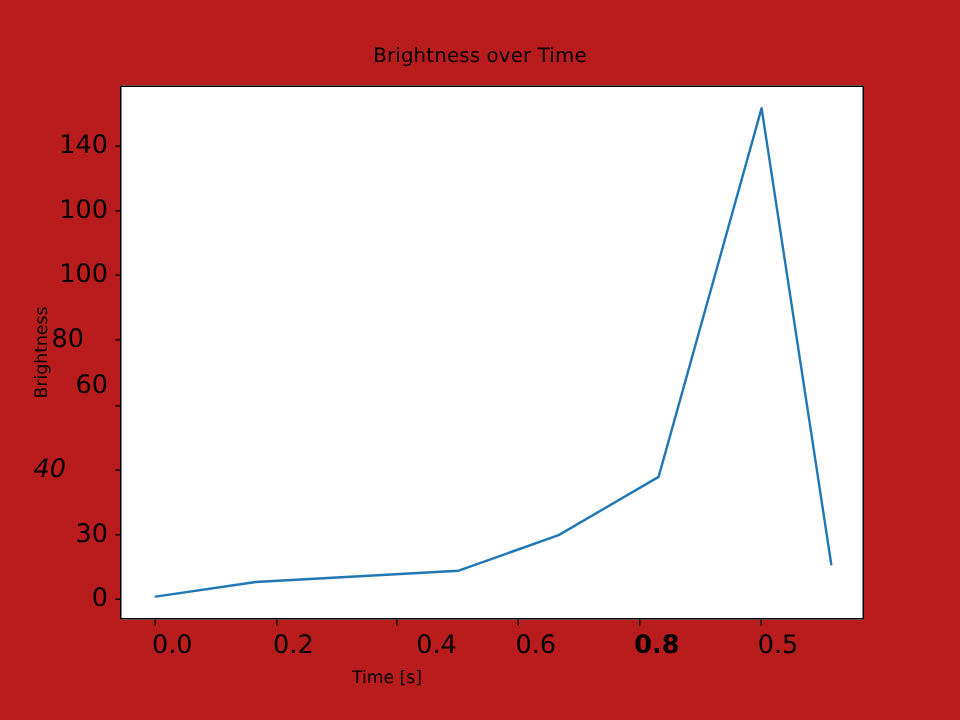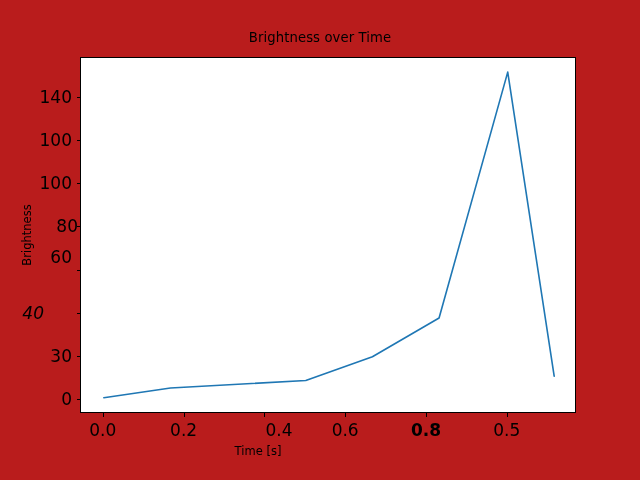--- a/index.html
+++ b/index.html
@@ -55,20 +55,21 @@
     color: #000000;
     white-space: nowrap;
   }
   .ytick-label {
     text-align: right;
     transform: translateY(-50%);
   }
   .xtick-label {
     text-align: center;
     transform: translateX(-50%);
+    margin-left: 12px;
   }
   .tick-mark {
     position: absolute;
     background: #000000;
   }
   .ytick-mark {
     width: 3.5px;
     height: 1px;
     left: 76.5px;
   }
@@ -123,21 +124,21 @@
       <div class="tick-mark ytick-mark" style="top: 226.37px;"></div>
       <div class="tick-mark ytick-mark" style="top: 183.25px;"></div>
       <div class="tick-mark ytick-mark" style="top: 140.12px;"></div>
       <div class="tick-mark ytick-mark" style="top: 97px;"></div>
     </div>
   <div id="ytick-labels">
       <div class="tick-label ytick-label" style="top: 398.88px; right: 568px;">0</div>
       <div class="tick-label ytick-label" style="top: 355.75px; right: 568px;">30</div>
       <div class="tick-label ytick-label" style="top: 312.63px; right: 596px; font-style: italic;">40</div>
       <div class="tick-label ytick-label" style="top: 257px; right: 568px;">60</div>
-      <div class="tick-label ytick-label" style="top: 226.37px; right: 562px;">80</div>
+      <div class="tick-label ytick-label" style="top: 226.37px; right: 584px;">80</div>
       <div class="tick-label ytick-label" style="top: 183.25px; right: 568px;">100</div>
       <div class="tick-label ytick-label" style="top: 140.12px; right: 568px;">100</div>
       <div class="tick-label ytick-label" style="top: 97px; right: 568px;">140</div>
     </div>
   <div id="xtick-marks">
       <div class="tick-mark xtick-mark" style="left: 102.82px;"></div>
       <div class="tick-mark xtick-mark" style="left: 183.6px;"></div>
       <div class="tick-mark xtick-mark" style="left: 264.38px;"></div>
       <div class="tick-mark xtick-mark" style="left: 345.17px;"></div>
       <div class="tick-mark xtick-mark" style="left: 425.95px;"></div>

